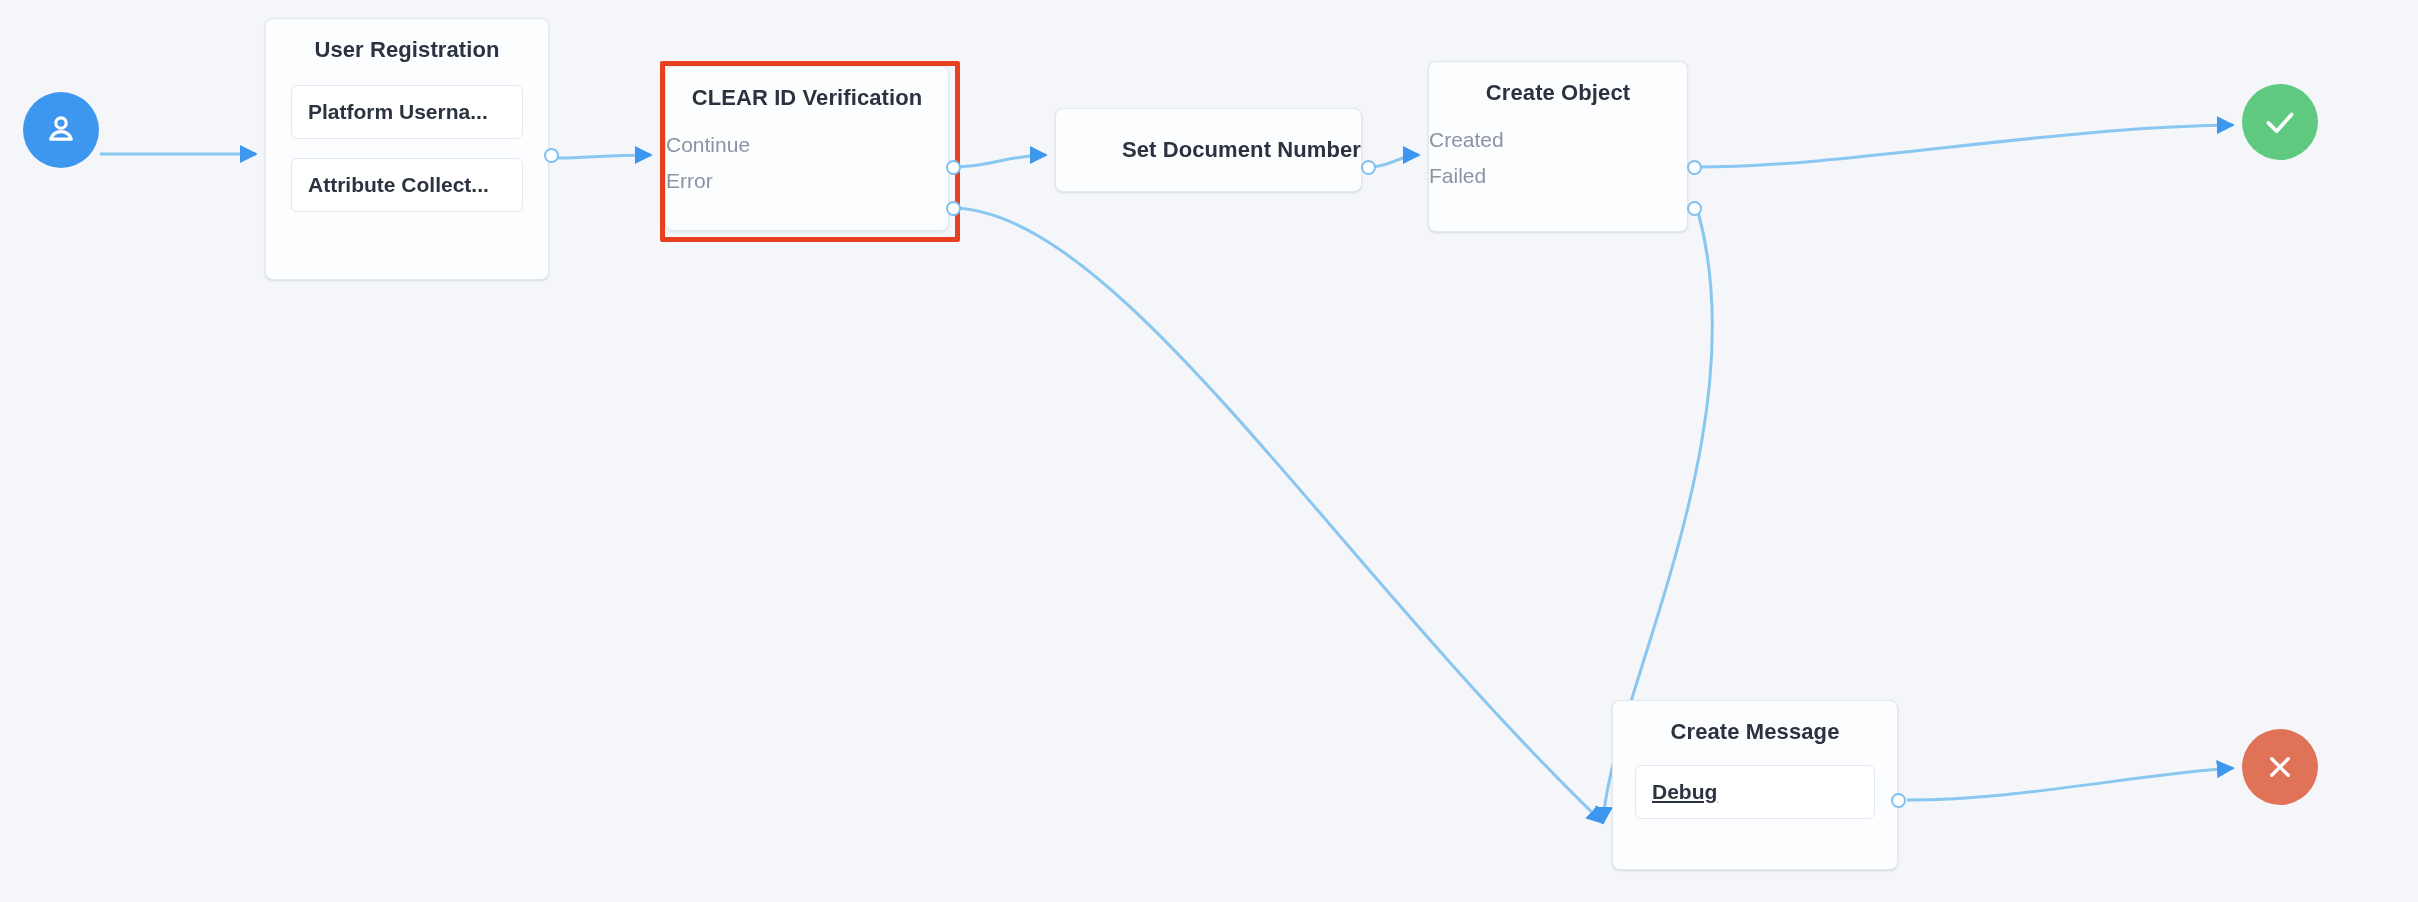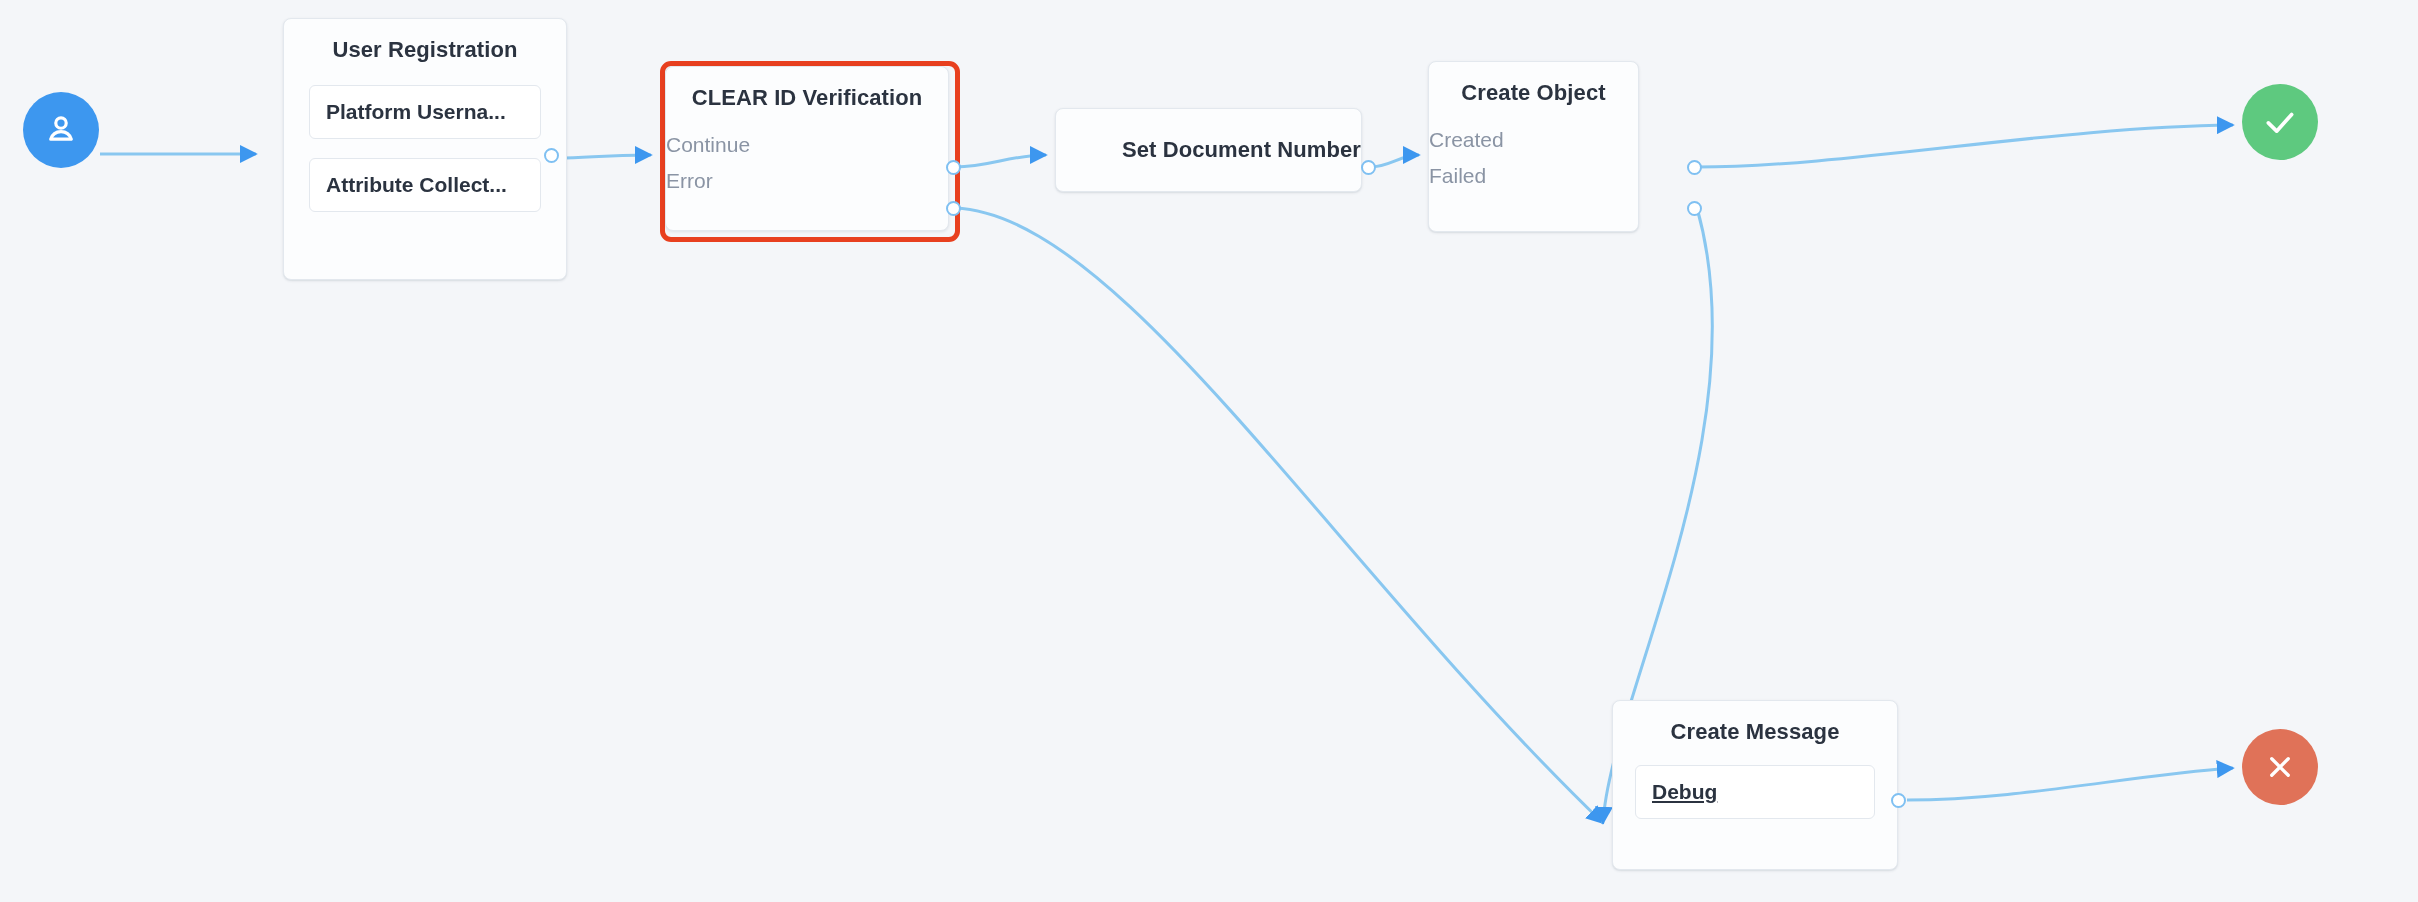--- a/index.html
+++ b/index.html
@@ -78,21 +78,20 @@
     height: 163px;
     height: 163px;
     height: 163px;
     height: 163px;
     height: 163px;
     height: 163px;
     height: 163px;
     height: 163px;
     height: 262px;
     padding-top: 18px;
-    margin-left: 18px;
   }
   #node-user-registration .node-title { margin-bottom: 22px; }
   .sub-field {
     margin: 0 25px 19px 25px;
     height: 54px;
     border: 1px solid #e3e8ee;
     border-radius: 6px;
     background: #fff;
     display: flex;
     align-items: center;
@@ -104,21 +103,21 @@
   }
 
   
   #node-clear-id-wrap {
     position: absolute;
     left: 660px;
     top: 61px;
     width: 300px;
     height: 181px;
     border: 5px solid #e8401f;
-    border-radius: 11px;
+    border-radius: 2px;
     box-sizing: border-box;
     padding-left: 12px;
   }
   #node-clear-id {
     position: absolute;
     left: 0px;
     top: 0px;
     right: 6px;
     bottom: 6px;
     background: #fcfdfe;
@@ -153,21 +152,21 @@
     display: flex;
     align-items: center;
     justify-content: flex-end;
   }
   #node-set-document-number .node-title { font-size: 22px; }
 
   
   #node-create-object {
     left: 1428px;
     top: 61px;
-    width: 211px;
+    width: 260px;
     height: 171px;
     padding-top: 18px;
   }
   #node-create-object .node-title { margin-bottom: 16px; }
 
   
   #node-error-message {
     left: 1612px;
     top: 700px;
     width: 286px;

